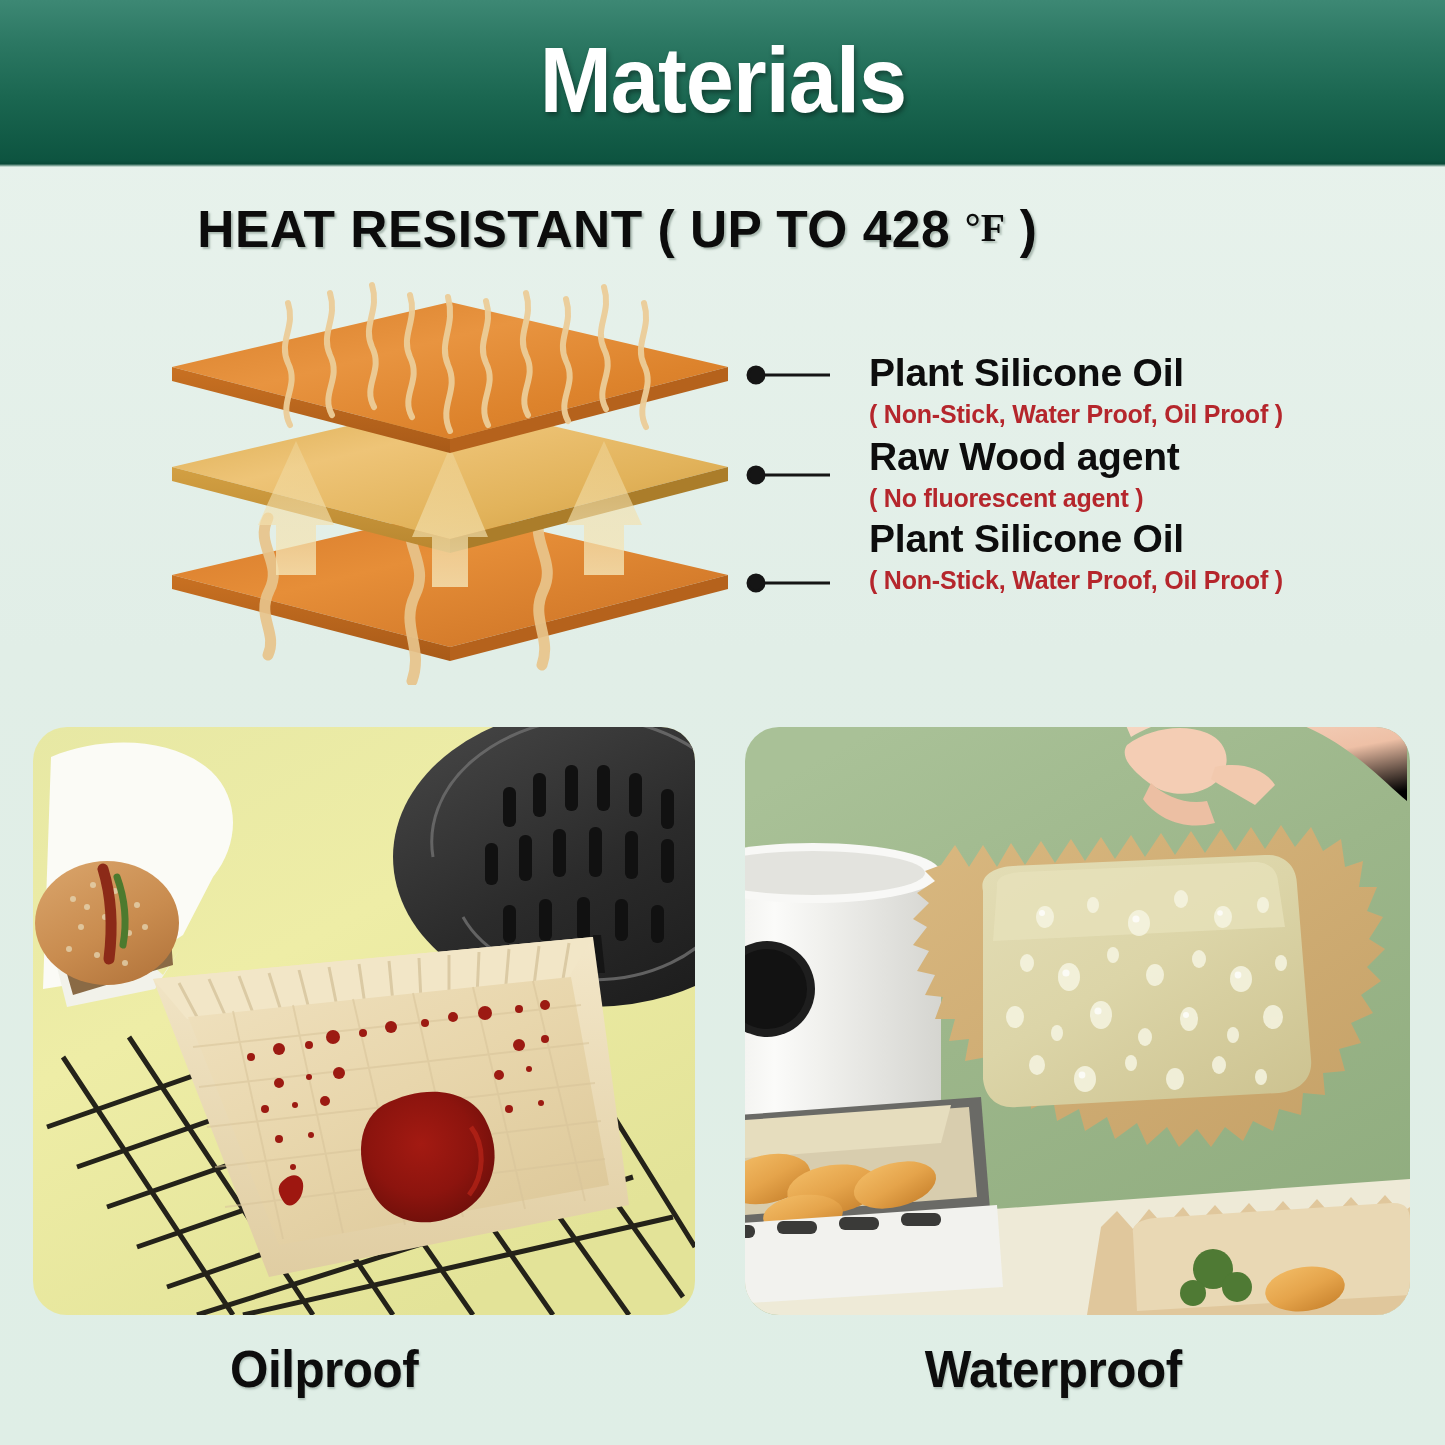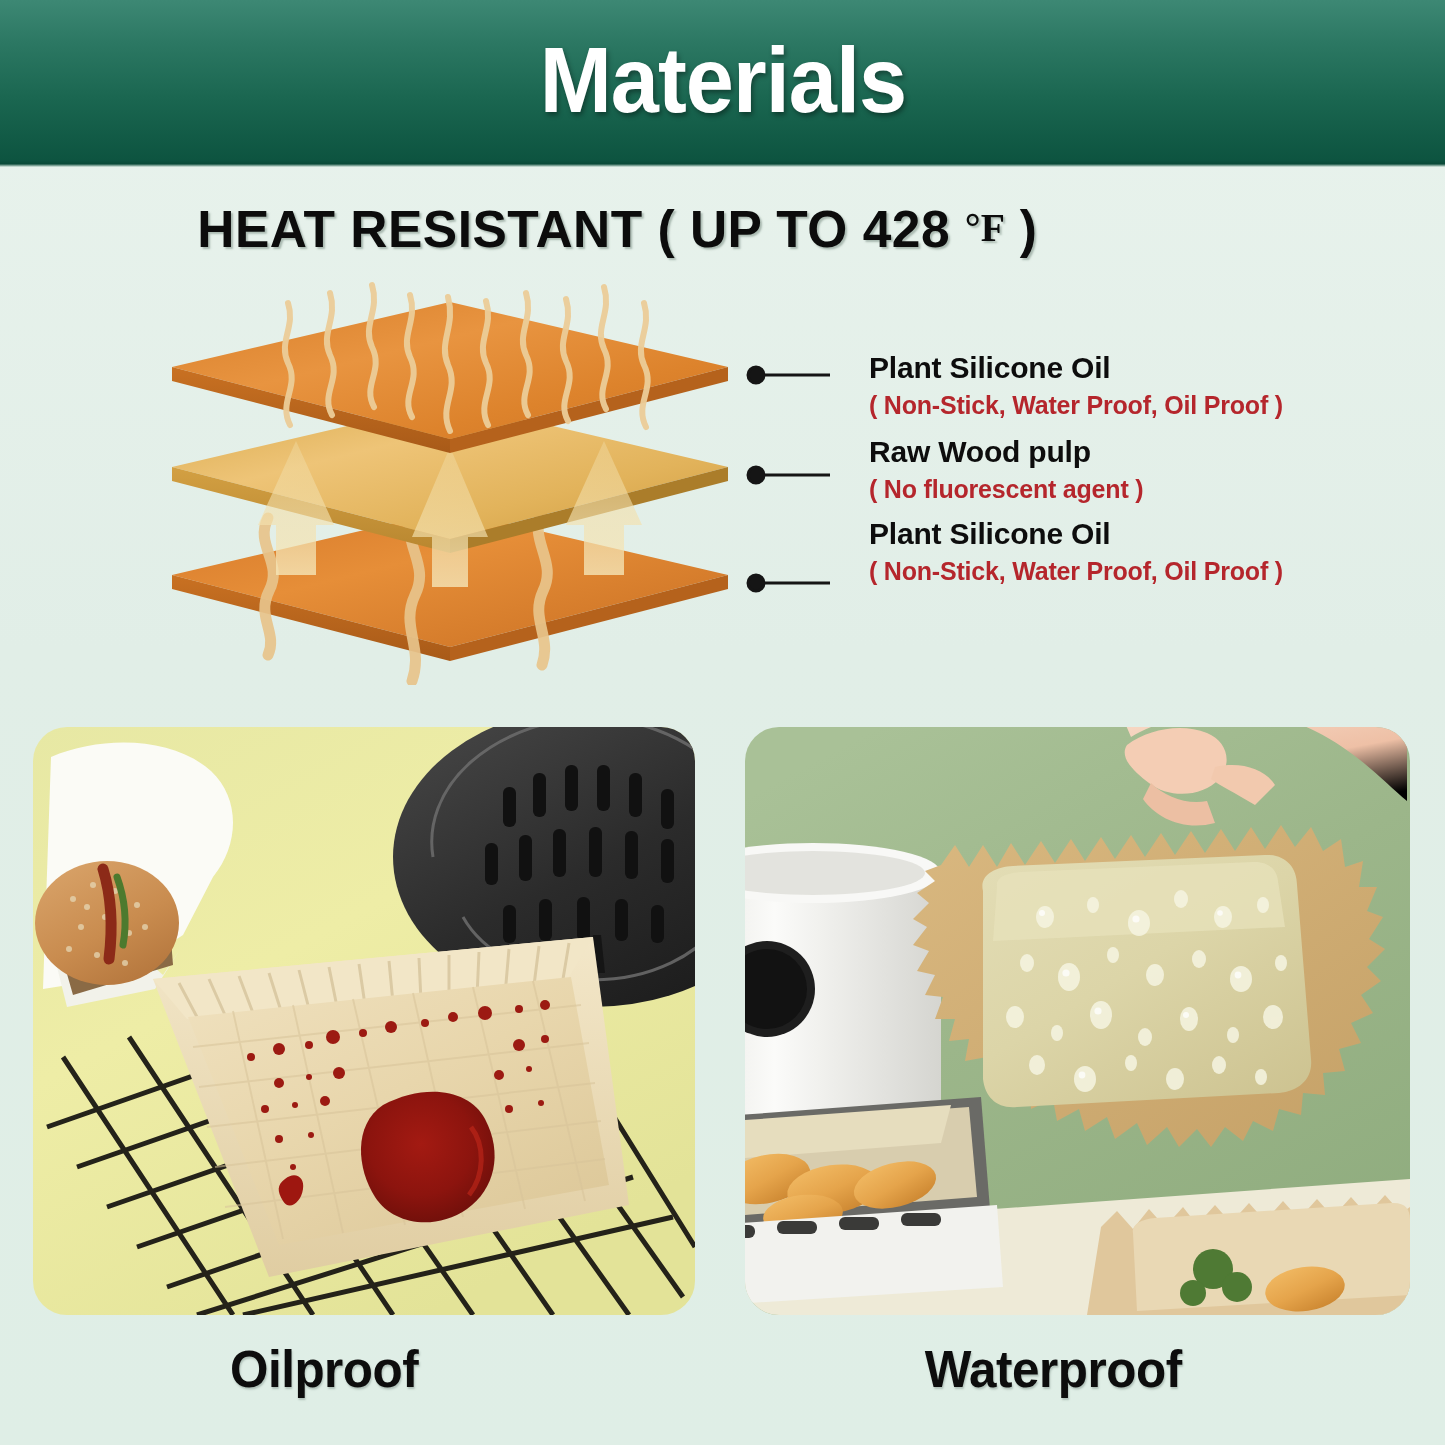--- a/index.html
+++ b/index.html
@@ -61,21 +61,21 @@
     width: 680px; height: 410px;
   }
   #layer-diagram svg { display: block; }
 
   
   .callout {
     position: absolute;
     white-space: nowrap;
   }
   .callout-title {
-    font-size: 30px; font-weight: 700; color: #0d0d0d;
+    font-size: 39px; font-weight: 700; color: #0d0d0d;
     line-height: 1.02;
     letter-spacing: -0.2px;
   }
   .callout-sub {
     font-size: 25px; font-weight: 700; color: #b5262c;
     line-height: 1.05;
     letter-spacing: -0.2px;
     margin-top: 8px;
   }
   #callout-top    { left: 869px; top: 353px; }
@@ -210,21 +210,21 @@
         <line x1="612" y1="308" x2="722" y2="308"></line>
       </g>
     </svg>
   </div>
 
   <div class="callout" id="callout-top">
     <div class="callout-title">Plant Silicone Oil</div>
     <div class="callout-sub">( Non-Stick, Water Proof, Oil Proof )</div>
   </div>
   <div class="callout" id="callout-middle">
-    <div class="callout-title">Raw Wood pulp</div>
+    <div class="callout-title">Raw Wood agent</div>
     <div class="callout-sub">( No fluorescent agent )</div>
   </div>
   <div class="callout" id="callout-bottom">
     <div class="callout-title">Plant Silicone Oil</div>
     <div class="callout-sub">( Non-Stick, Water Proof, Oil Proof )</div>
   </div>
 
   <div class="photo-panel" id="photo-oilproof">
     <svg viewBox="0 0 662 588" xmlns="http://www.w3.org/2000/svg">
       <defs>

